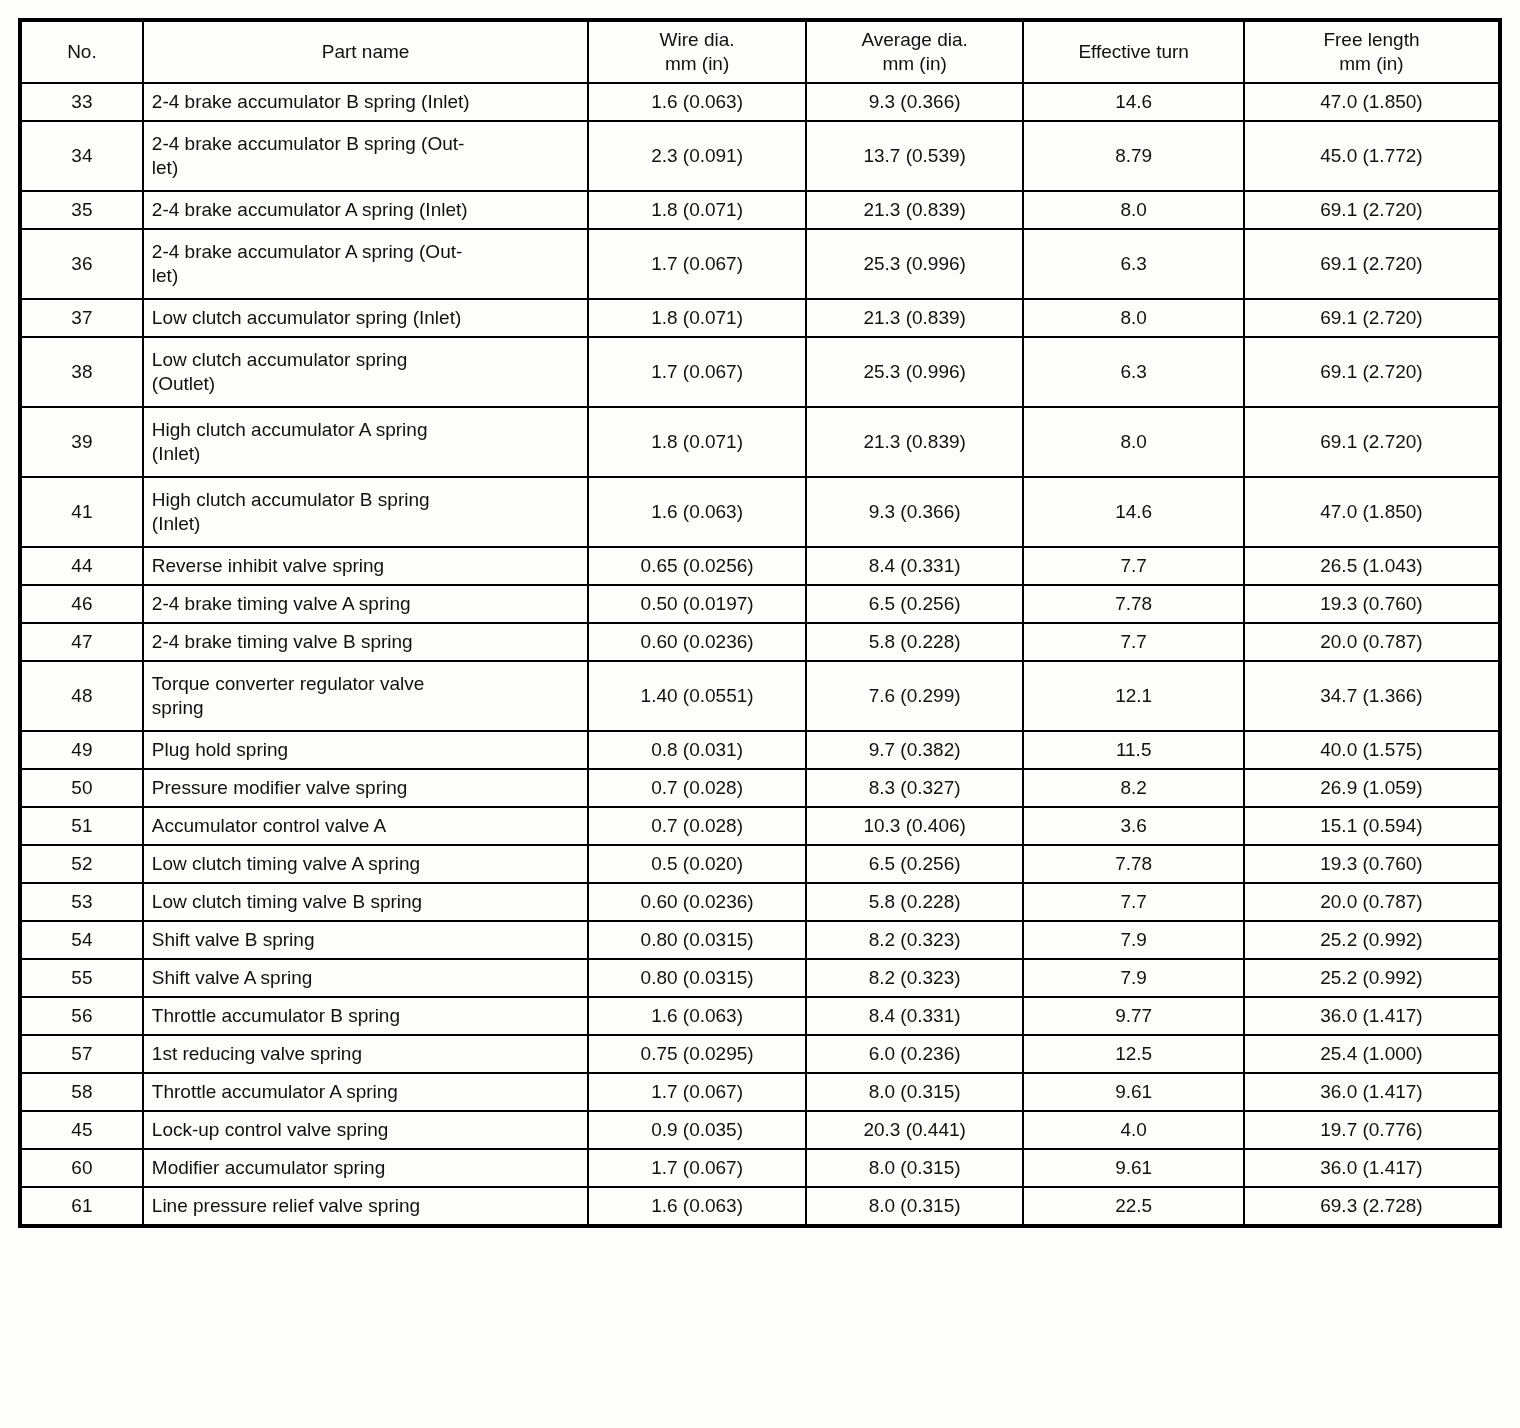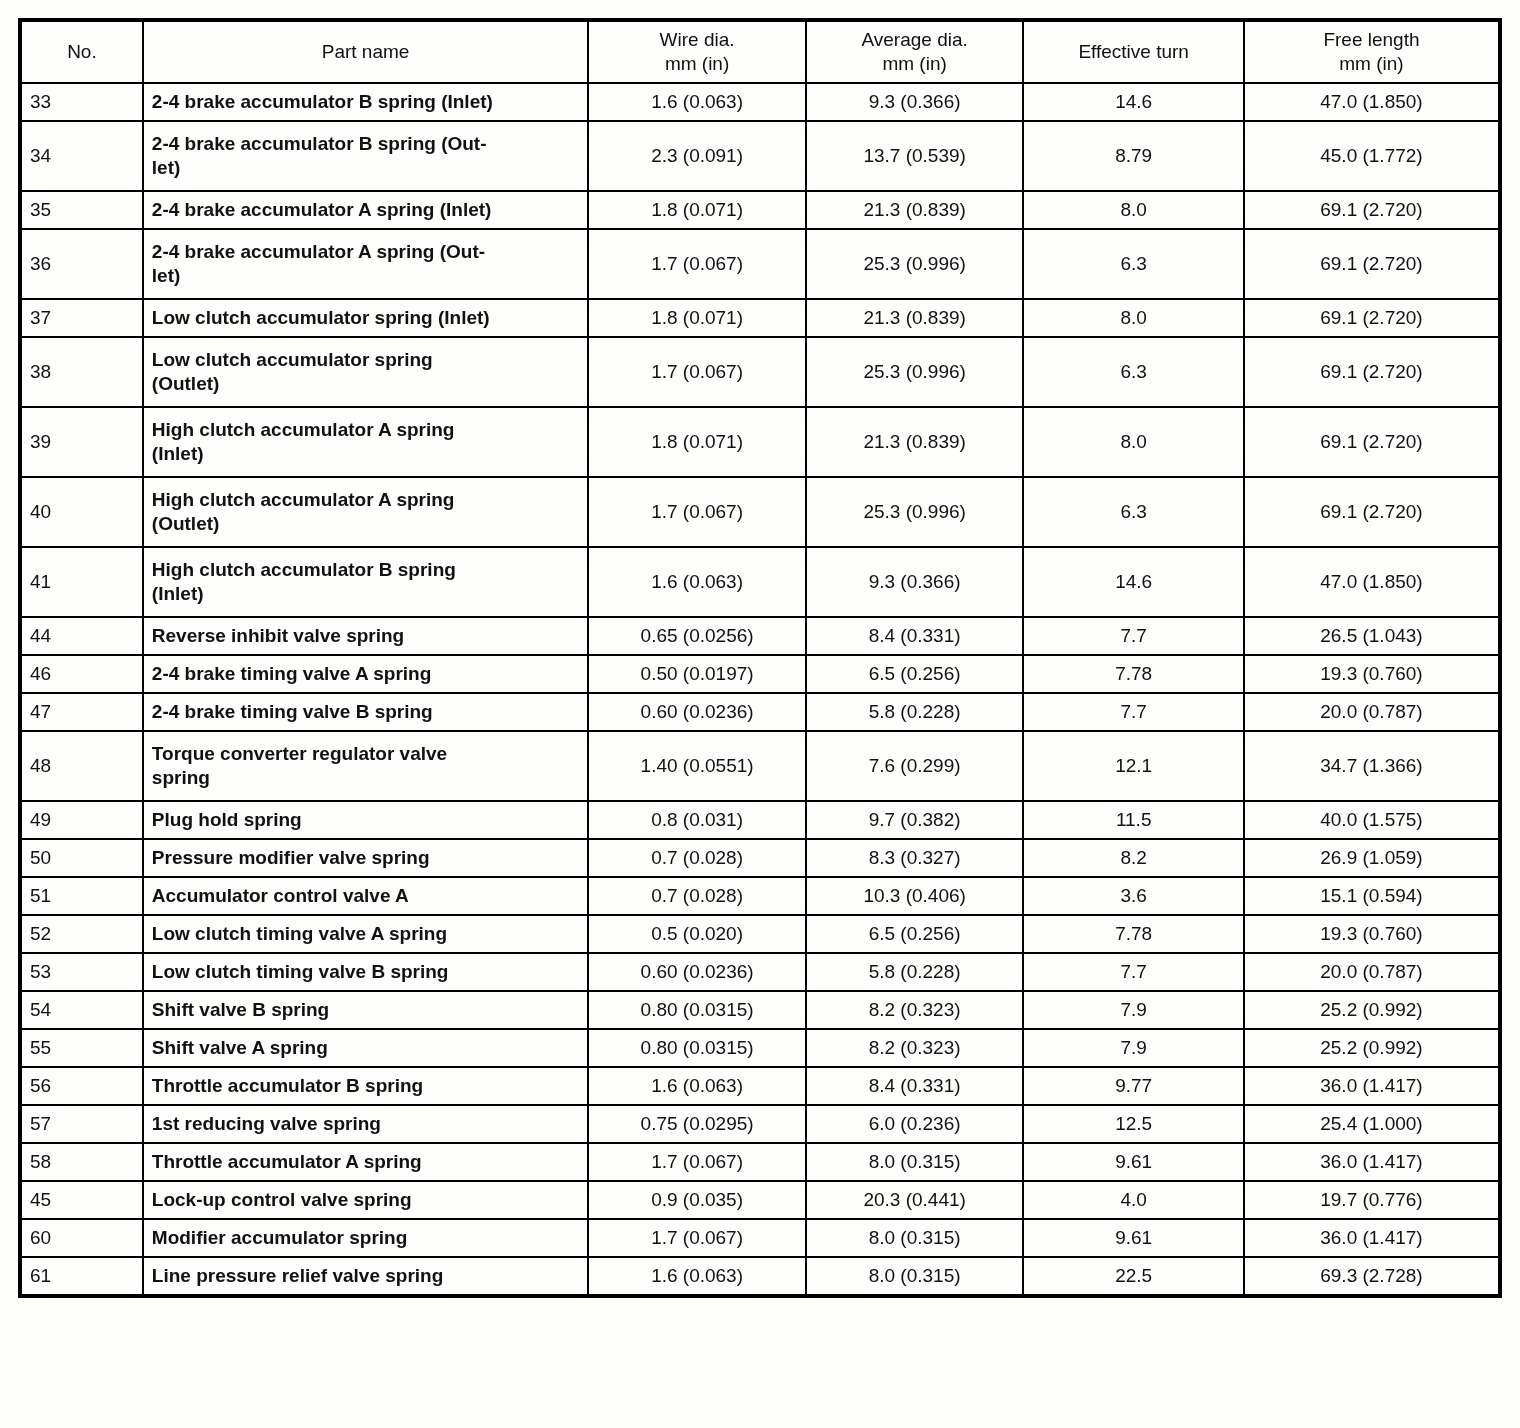--- a/index.html
+++ b/index.html
@@ -33,27 +33,27 @@
     overflow: hidden;
   }
   table.spec th {
     font-weight: normal;
     text-align: center;
     vertical-align: middle;
     height: 52px;
     padding: 4px 6px;
   }
   td.c-no {
+    text-align: center;
     vertical-align: middle;
   }
   td.c-part {
     text-align: left;
     vertical-align: middle;
     padding-left: 12px;
-    font-weight: bold;
   }
   td.c-num {
     text-align: center;
     vertical-align: middle;
   }
   tr.single td { height: 24px; }
   tr.double td { height: 56px; }
   col.w-no   { width: 8.3%; }
   col.w-part { width: 30.1%; }
   col.w-wire { width: 14.7%; }
@@ -148,29 +148,20 @@
   <tr class="double">
     <td class="c-no">39</td>
     <td class="c-part">High clutch accumulator A spring
 (Inlet)</td>
     <td class="c-num">1.8 (0.071)</td>
     <td class="c-num">21.3 (0.839)</td>
     <td class="c-num">8.0</td>
     <td class="c-num">69.1 (2.720)</td>
   </tr>
 
-  <tr class="double">
-    <td class="c-no">40</td>
-    <td class="c-part">High clutch accumulator A spring
-(Outlet)</td>
-    <td class="c-num">1.7 (0.067)</td>
-    <td class="c-num">25.3 (0.996)</td>
-    <td class="c-num">6.3</td>
-    <td class="c-num">69.1 (2.720)</td>
-  </tr>
 
   <tr class="double">
     <td class="c-no">41</td>
     <td class="c-part">High clutch accumulator B spring
 (Inlet)</td>
     <td class="c-num">1.6 (0.063)</td>
     <td class="c-num">9.3 (0.366)</td>
     <td class="c-num">14.6</td>
     <td class="c-num">47.0 (1.850)</td>
   </tr>

